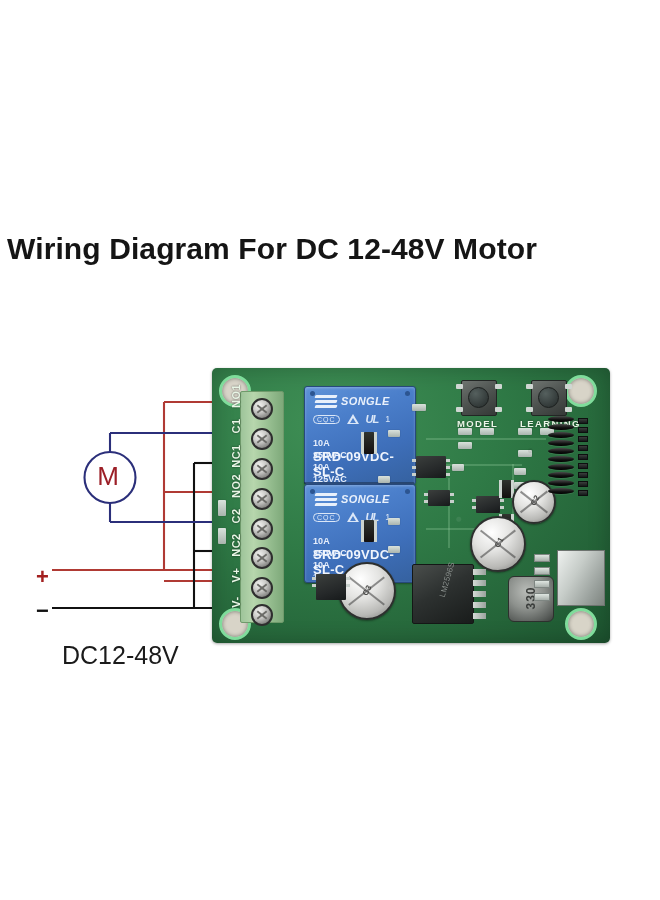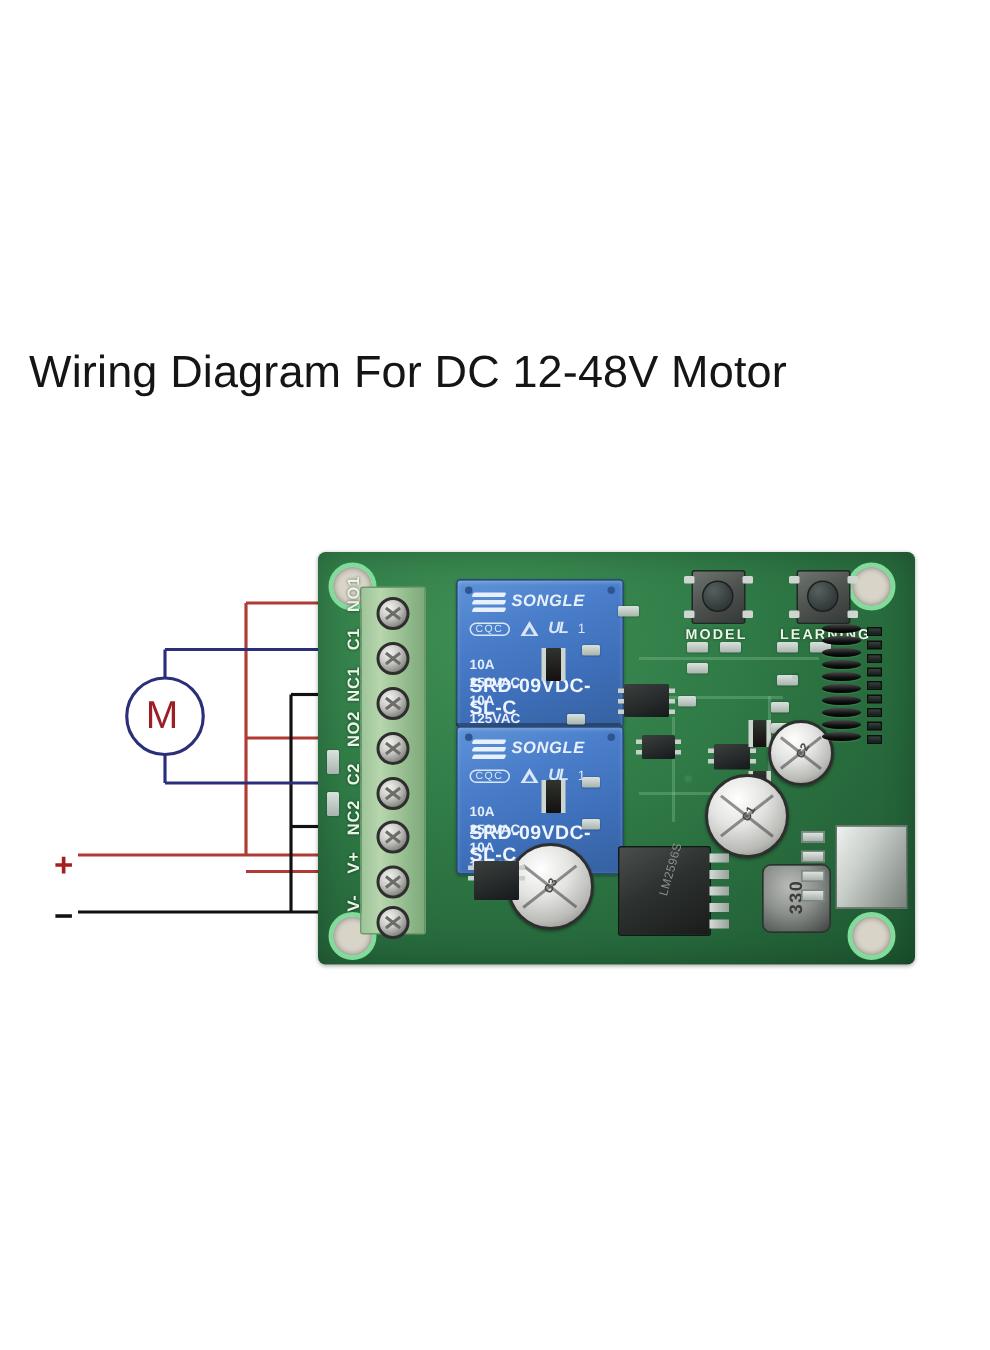--- a/index.html
+++ b/index.html
@@ -16,21 +16,21 @@
   }
 
   
   #title {
     position: absolute;
     left: 0;
     top: 232px;
     width: 544px;
     text-align: center;
     font-size: 30px;
-    font-weight: 400;
+    font-weight: 700;
     color: #151515;
     letter-spacing: 0.1px;
     white-space: nowrap;
   }
 
   
   #stage {
     position: absolute;
     left: 0;
     top: 0;
@@ -428,20 +428,21 @@
       </g>
 
       <circle cx="110" cy="477.5" r="25.5" fill="#ffffff" stroke="#2b2f7a" stroke-width="2.1"></circle>
     </g>
   </svg>
 
   <div id="motor-letter">M</div>
 
   <div class="sig" id="plus-sign">+</div>
   <div class="sig" id="minus-sign">−</div>
+  <div id="supply-label">DC12-48V</div>
 
   <div id="board">
 
     <div class="mount-hole" id="mh-tl"></div>
     <div class="mount-hole" id="mh-tr"></div>
     <div class="mount-hole" id="mh-bl"></div>
     <div class="mount-hole" id="mh-br"></div>
 
     <div class="trace" style="left:214px;top:70px;width:120px;height:2px;"></div>
     <div class="trace" style="left:214px;top:96px;width:96px;height:2px;"></div>

